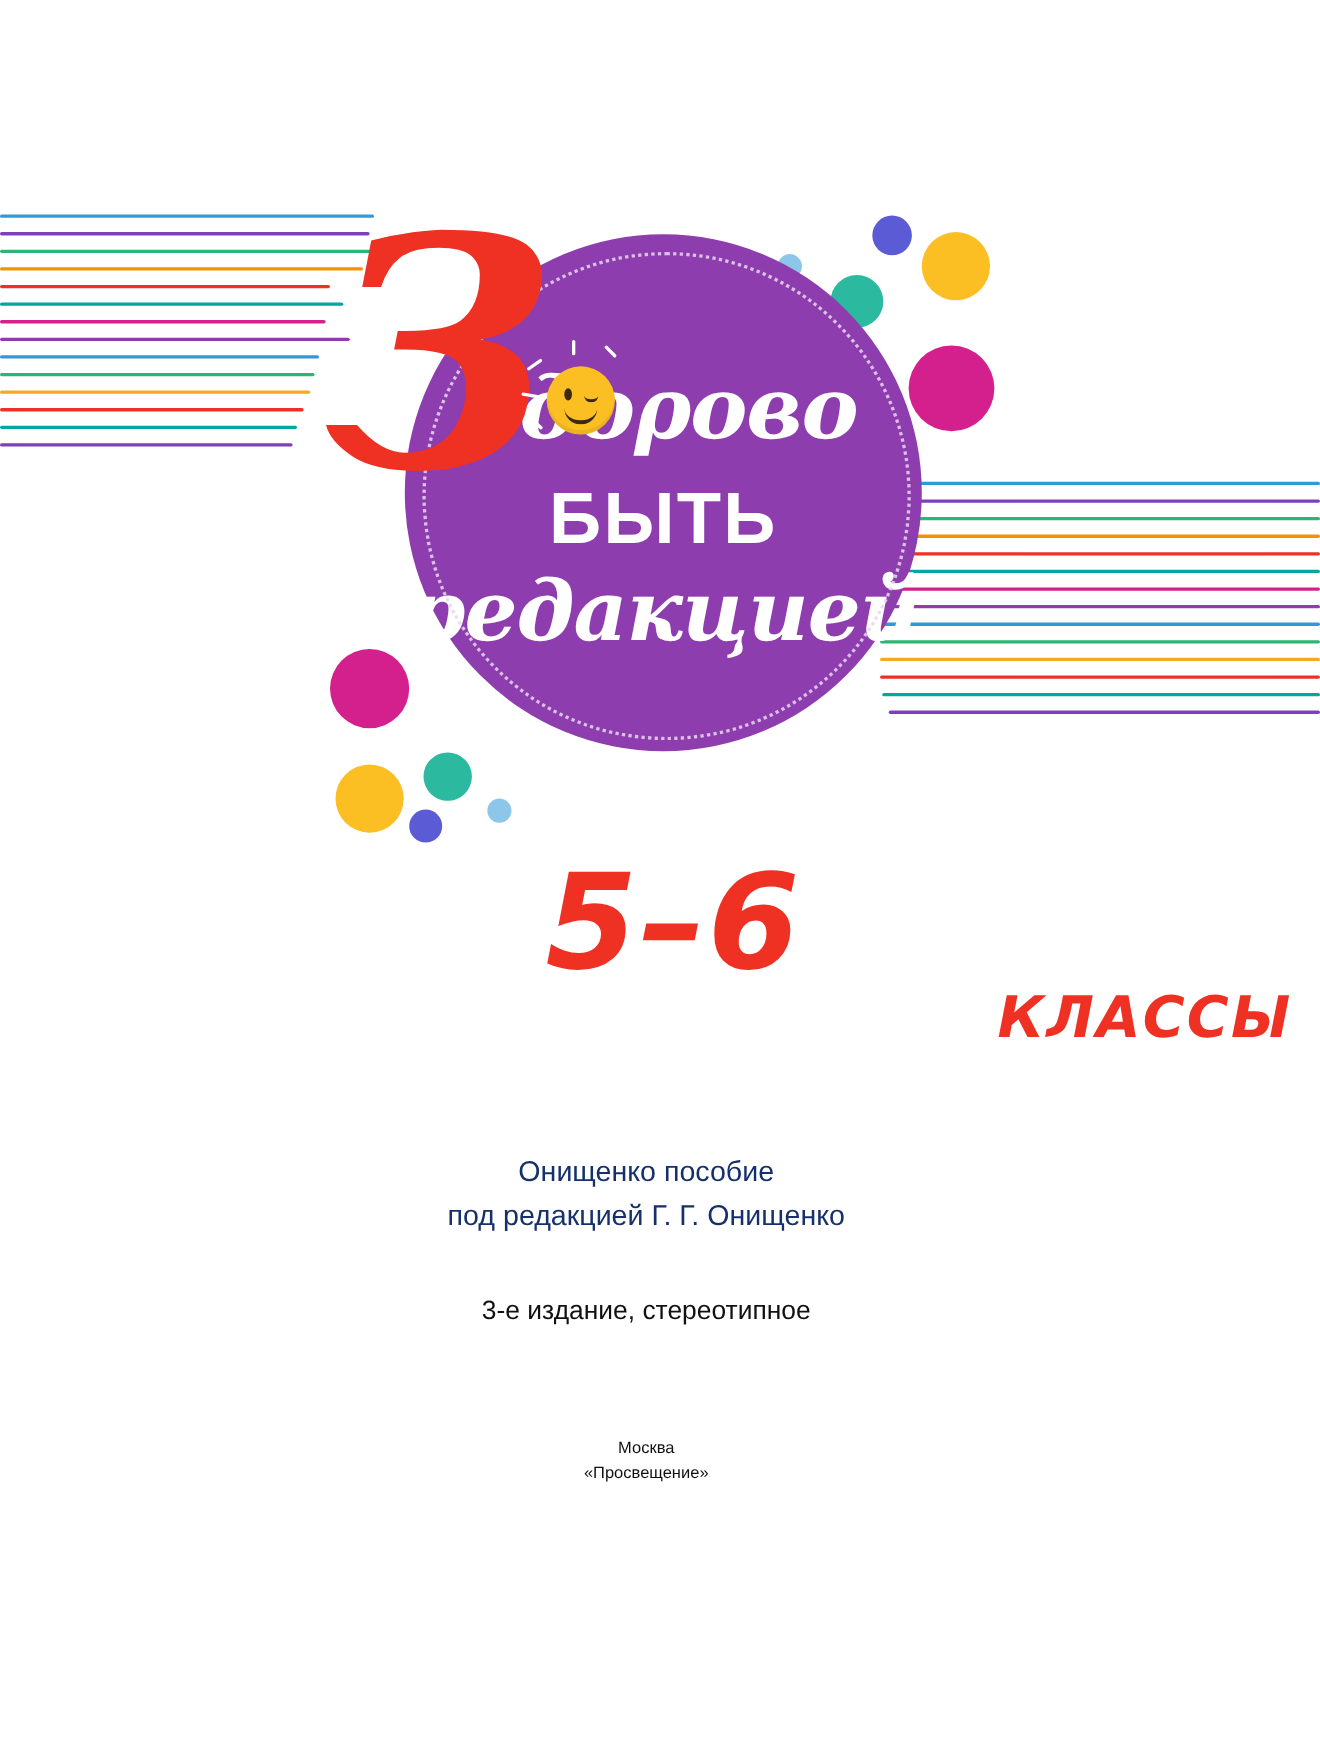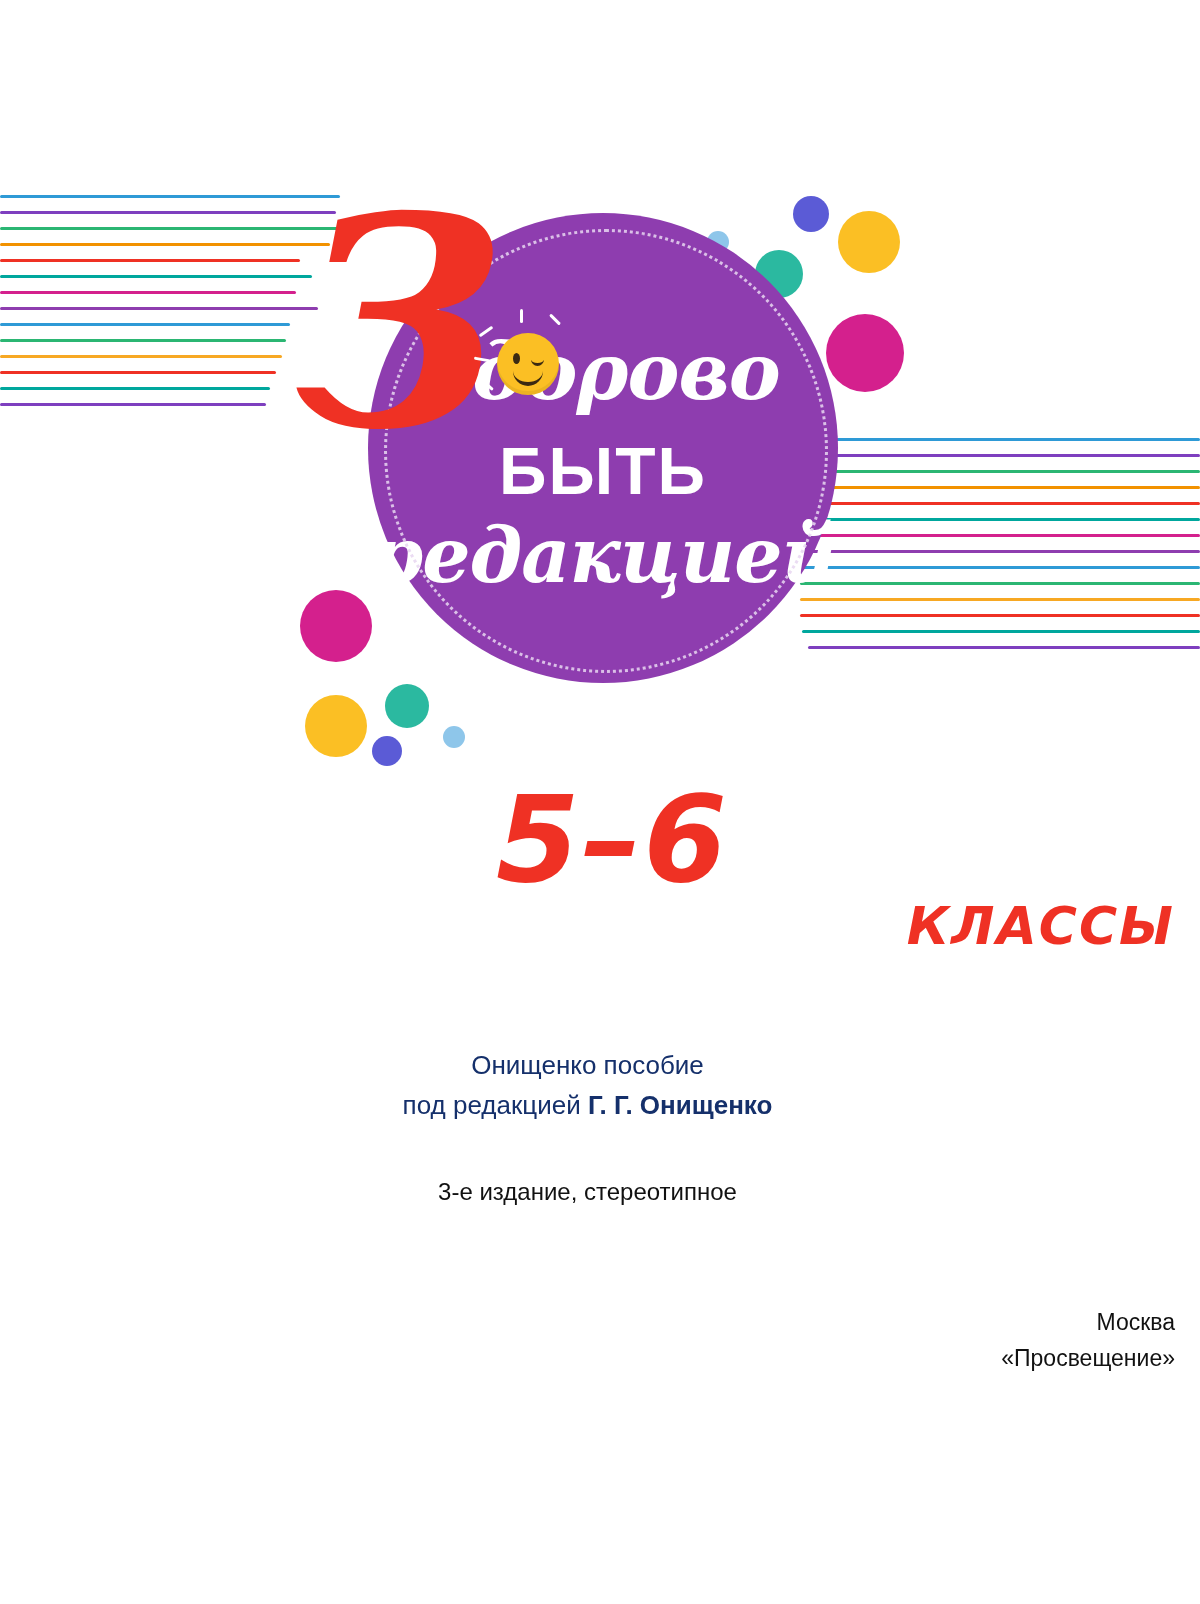--- a/index.html
+++ b/index.html
@@ -180,30 +180,30 @@
   
   .centered {
     position: absolute;
     left: 0;
     width: 1175px;
     text-align: center;
     color: #15306b;
   }
   #subtitle-1 { top: 1050px; font-size: 26px; }
   #subtitle-2 { top: 1090px; font-size: 26px; }
-  #subtitle-2 b { font-weight: bold; }
+  #subtitle-2 b { font-weight: normal; }
   #edition    { top: 1178px; font-size: 24px; color: #111; }
 
   #imprint {
     position: absolute;
     left: 0;
     width: 1175px;
-    text-align: right;
+    text-align: center;
     top: 1305px;
-    font-size: 23px;
+    font-size: 15px;
     color: #111;
     line-height: 1.55;
   }
 </style>
 </head>
 <body>
 
 <div class="lines" id="lines-left">
     <span class="ln" style="top: 0px; width: 340px; background: rgb(46, 154, 214); left: 0px;"></span>
     <span class="ln" style="top: 16px; width: 336px; background: rgb(126, 63, 191); left: 0px;"></span>

